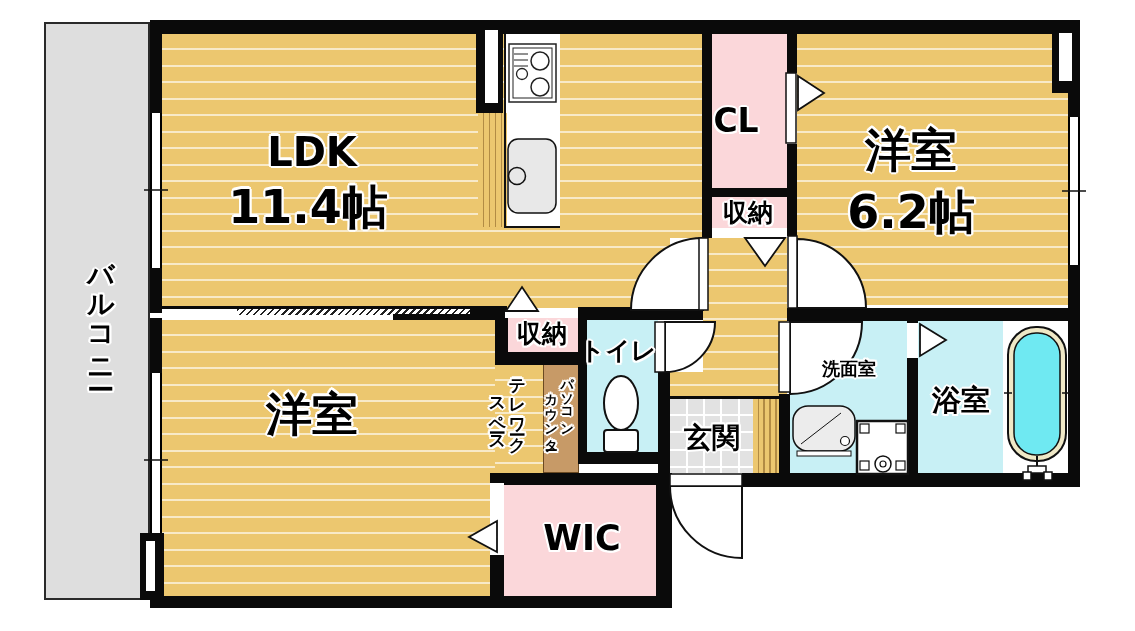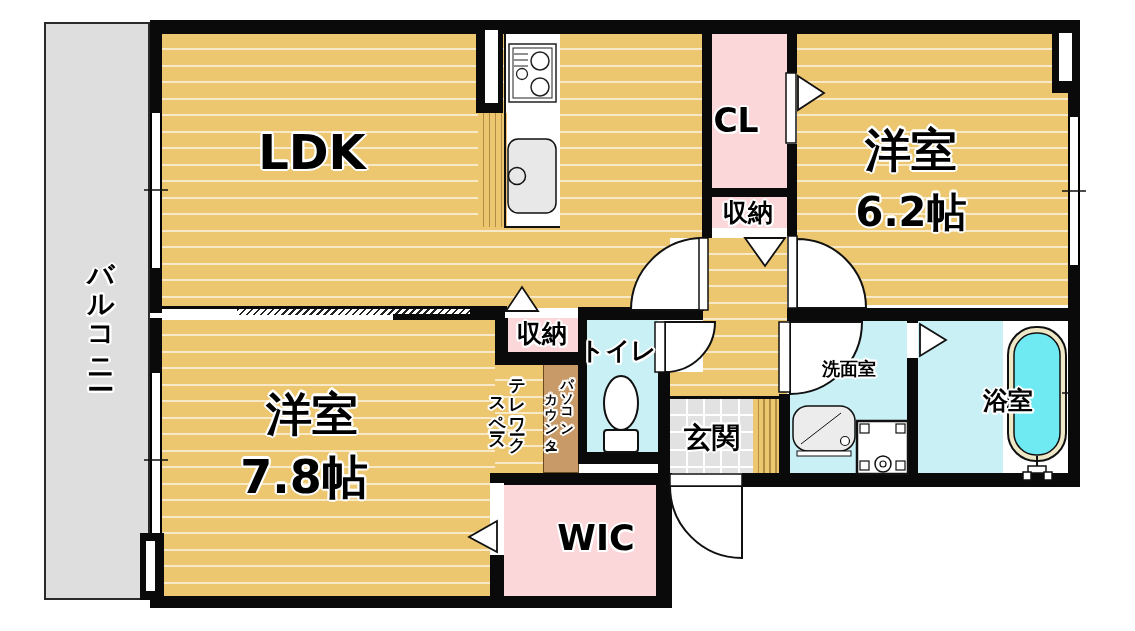--- a/index.html
+++ b/index.html
@@ -194,31 +194,31 @@
       <line x1="1004" y1="393" x2="1012" y2="393" stroke="#111" stroke-width="1.5"></line>
       <line x1="1062" y1="393" x2="1070" y2="393" stroke="#111" stroke-width="1.5"></line>
       <line x1="1037" y1="456" x2="1037" y2="470" stroke="#111" stroke-width="2"></line>
       <rect x="1028" y="466" width="18" height="7" fill="#fff" stroke="#111" stroke-width="1.5"></rect>
       <rect x="1023" y="472" width="8" height="8" fill="#fff" stroke="#111" stroke-width="1.5"></rect>
       <rect x="1044" y="472" width="8" height="8" fill="#fff" stroke="#111" stroke-width="1.5"></rect>
     </g>
   </svg>
 
   <div class="lbl v" style="left:101px;top:310px;font-size:27px;letter-spacing:2px">バルコニー</div>
-  <div class="lbl" style="left:312px;top:152px;font-size:48px">LDK</div>
+  <div class="lbl" style="left:312px;top:152px;font-size:40px">LDK</div>
+  <div class="lbl" style="left:308px;top:207px;font-size:46px">11.4帖</div>
   <div class="lbl" style="left:911px;top:150px;font-size:46px">洋室</div>
-  <div class="lbl" style="left:911px;top:212px;font-size:40px">6.2帖</div>
+  <div class="lbl" style="left:911px;top:212px;font-size:46px">6.2帖</div>
   <div class="lbl" style="left:312px;top:414px;font-size:46px">洋室</div>
-  <div class="lbl" style="left:304px;top:477px;font-size:46px">7.8帖</div>
   <div class="lbl" style="left:736px;top:121px;font-size:33px">CL</div>
   <div class="lbl" style="left:748px;top:213px;font-size:25px">収納</div>
   <div class="lbl" style="left:542px;top:334px;font-size:25px">収納</div>
   <div class="lbl" style="left:618px;top:351px;font-size:25px">トイレ</div>
   <div class="lbl" style="left:712px;top:438px;font-size:28px">玄関</div>
   <div class="lbl" style="left:849px;top:369px;font-size:18px">洗面室</div>
-  <div class="lbl" style="left:1008px;top:401px;font-size:25px">浴室</div>
-  <div class="lbl" style="left:596px;top:539px;font-size:35px">WIC</div>
+  <div class="lbl" style="left:961px;top:401px;font-size:29px">浴室</div>
+  <div class="lbl" style="left:582px;top:539px;font-size:35px">WIC</div>
   <div class="lbl v" style="left:517px;top:406px;font-size:17px">テレワーク</div>
   <div class="lbl v" style="left:497px;top:414px;font-size:17px">スペース</div>
   <div class="lbl v" style="left:567px;top:399px;font-size:13px">パソコン</div>
   <div class="lbl v" style="left:551px;top:414px;font-size:13px">カウンター</div>
 
 </div>
 
 </body></html>

